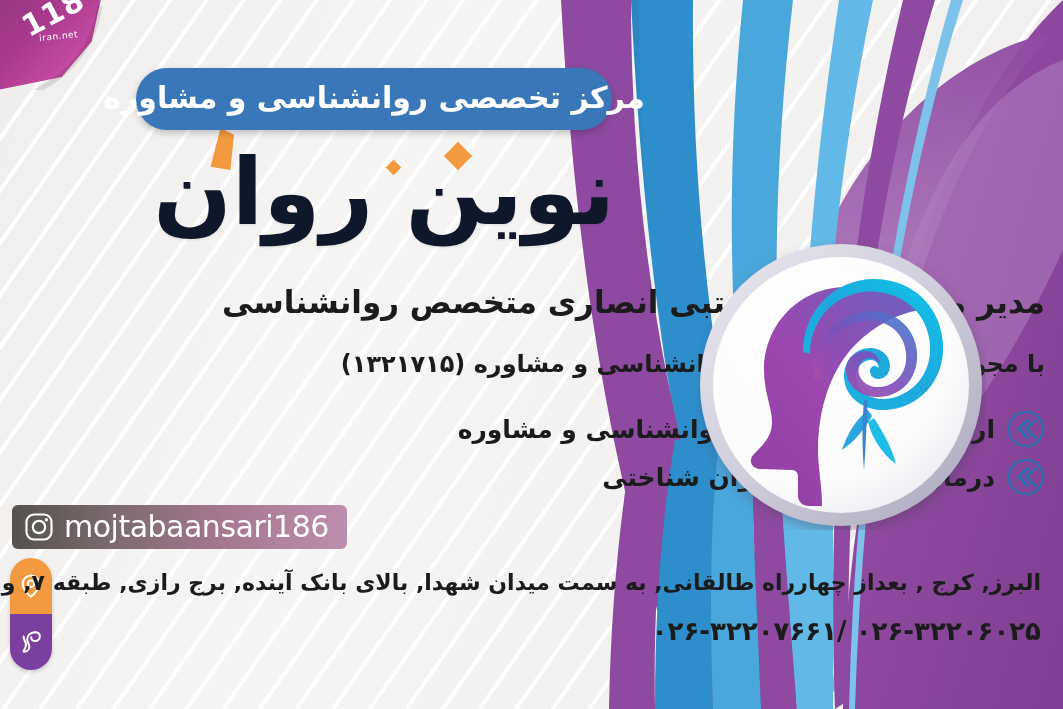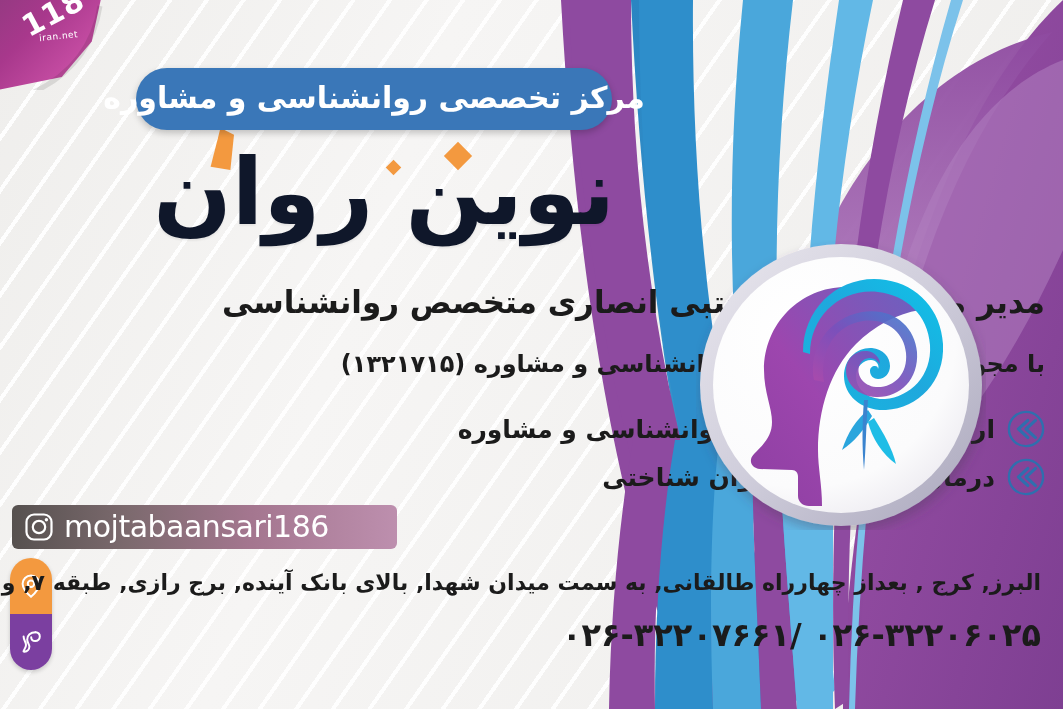--- a/index.html
+++ b/index.html
@@ -183,21 +183,21 @@
   .chev-icon {
     width: 38px; height: 38px;
     flex: 0 0 38px;
   }
 
   
   .ig-bar {
     position: absolute;
     left: 12px;
     top: 505px;
-    width: 385px;
+    width: 335px;
     height: 44px;
     border-radius: 6px;
     background: linear-gradient(90deg, #56514f 0%, #7c6a6e 30%, #a4768f 62%, #bd8fae 100%);
     display: flex;
     align-items: center;
     direction: ltr;
     padding-left: 12px;
     box-sizing: border-box;
     gap: 10px;
   }
@@ -233,21 +233,21 @@
 
   .line-address {
     top: 570px;
     right: 22px;
     font-size: 22px;
     font-weight: 700;
   }
   .line-phone {
     top: 616px;
     right: 22px;
-    font-size: 32px;
+    font-size: 26px;
     font-weight: 700;
     letter-spacing: 1px;
   }
 
   
   .logo-circle {
     position: absolute;
     left: 696px;
     top: 240px;
     width: 290px;

